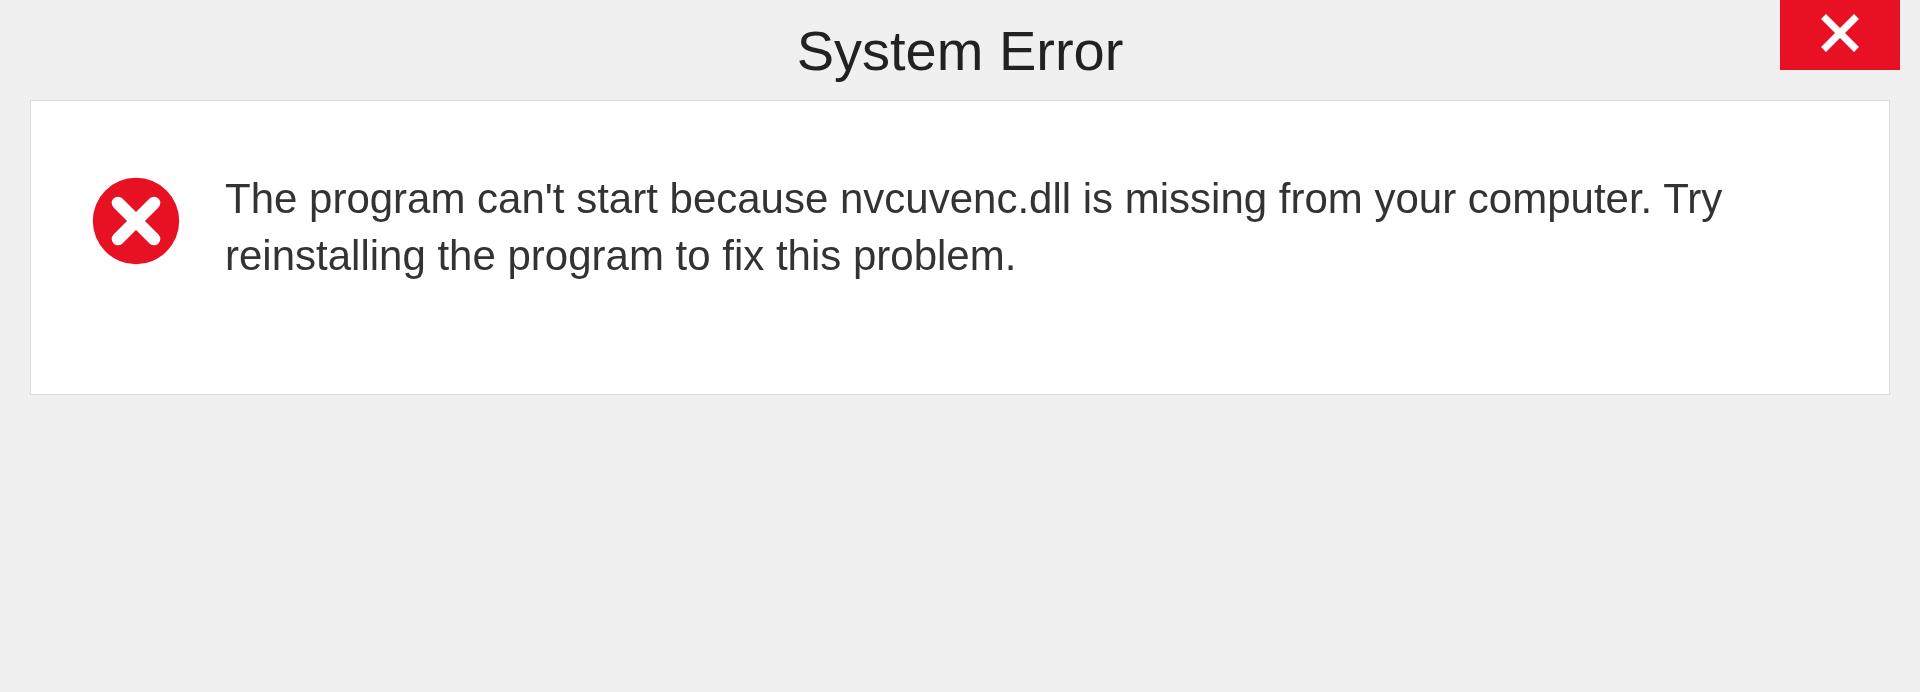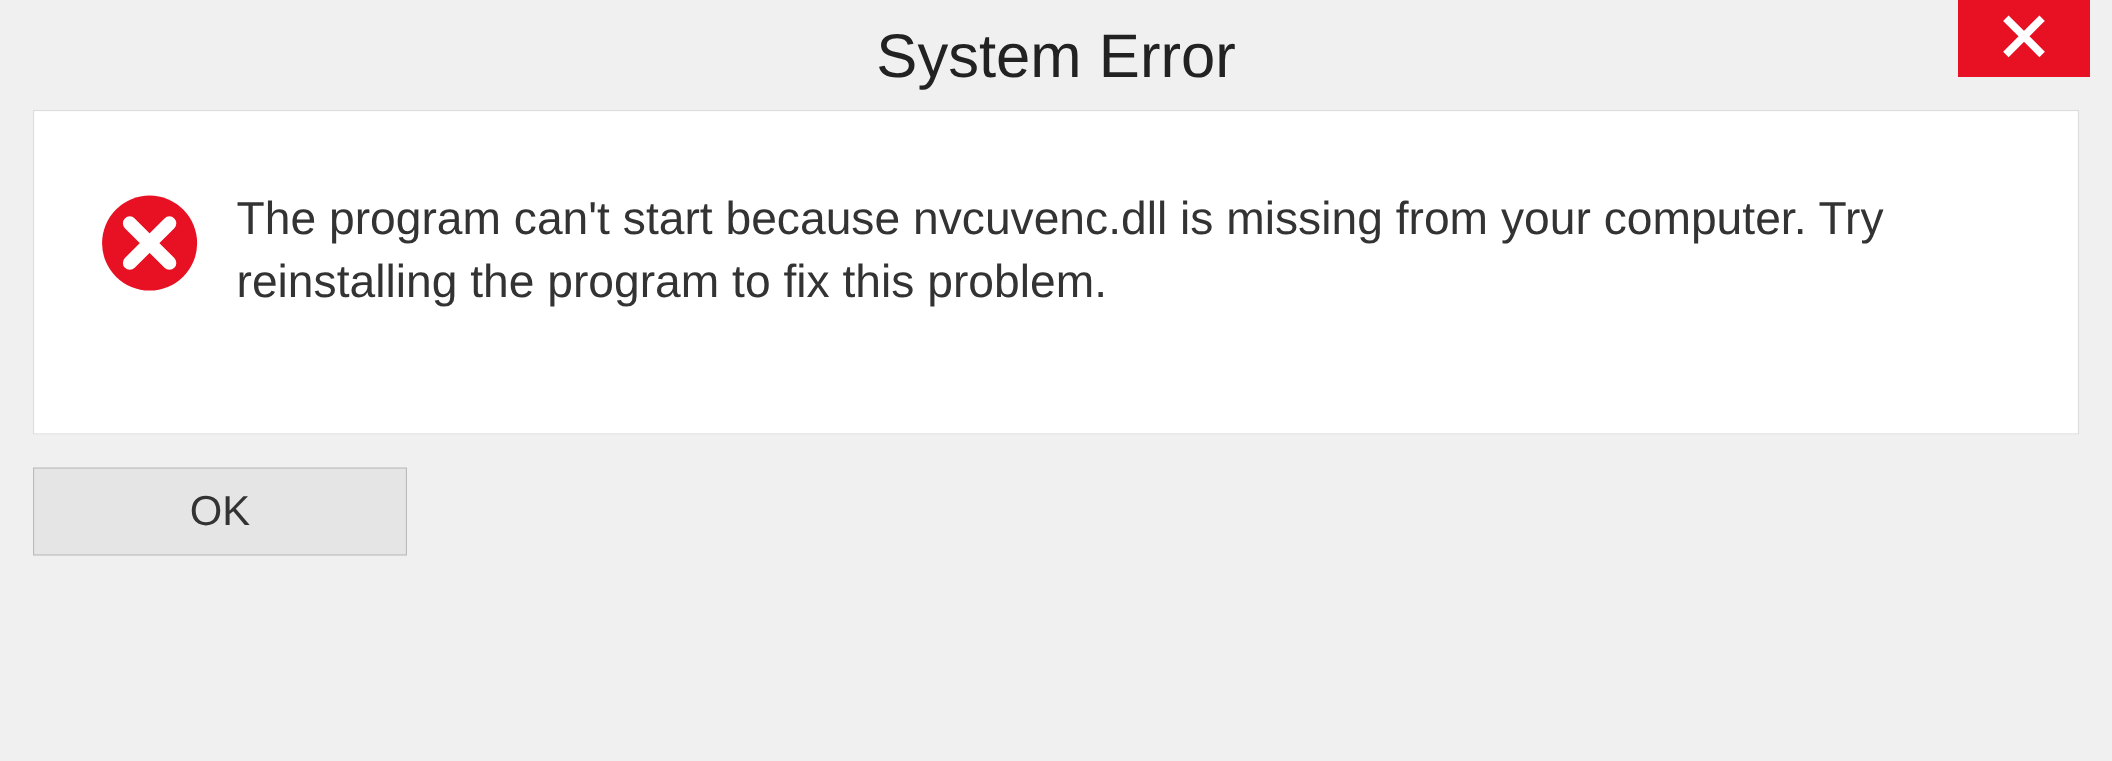--- a/index.html
+++ b/index.html
@@ -38,21 +38,21 @@
       cursor: pointer;
     }
     .close-btn svg { width: 42px; height: 42px; }
     .content-box {
       margin: 0 30px;
       background: #ffffff;
       border: 1px solid #ddd;
       padding: 70px 52px 110px 60px;
       display: flex;
       align-items: flex-start;
-      gap: 34px;
+      gap: 44px;
     }
     .error-icon {
       flex-shrink: 0;
       width: 90px;
       height: 90px;
       margin-top: 5px;
     }
     .error-icon svg { width: 100%; height: 100%; }
     .message {
       font-size: 42px;
@@ -105,16 +105,13 @@
   <div class="error-icon">
     <svg viewBox="0 0 100 100">
       <circle cx="50" cy="50" r="48" fill="#e81123"></circle>
       <path d="M30 30 L70 70 M70 30 L30 70" stroke="#ffffff" stroke-width="14" stroke-linecap="round" fill="none"></path>
     </svg>
   </div>
   <div class="message">The program can't start because nvcuvenc.dll is missing from your computer. Try reinstalling the program to fix this problem.</div>
 </div>
 
 <div class="footer">
-  <div class="ok-btn">
-    <span>OK</span>
-  </div>
 </div>
 
 </body></html>

